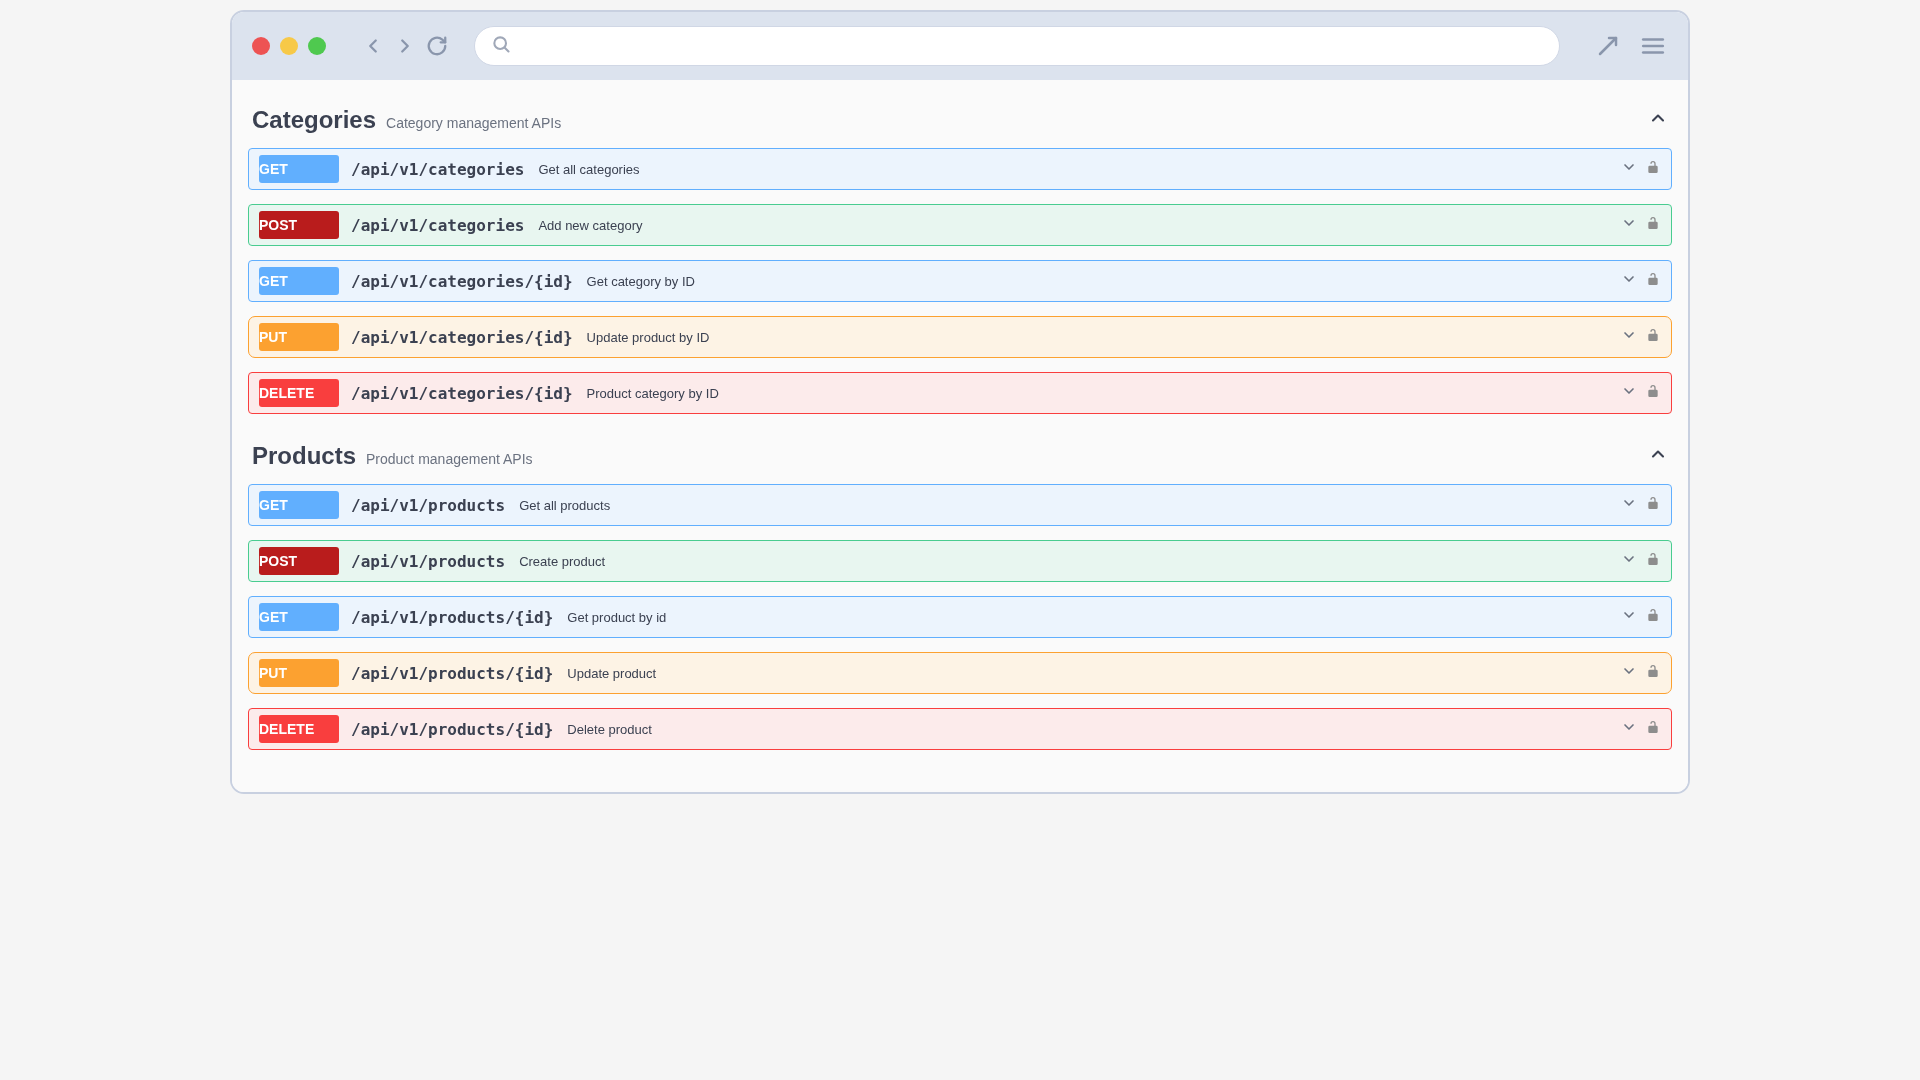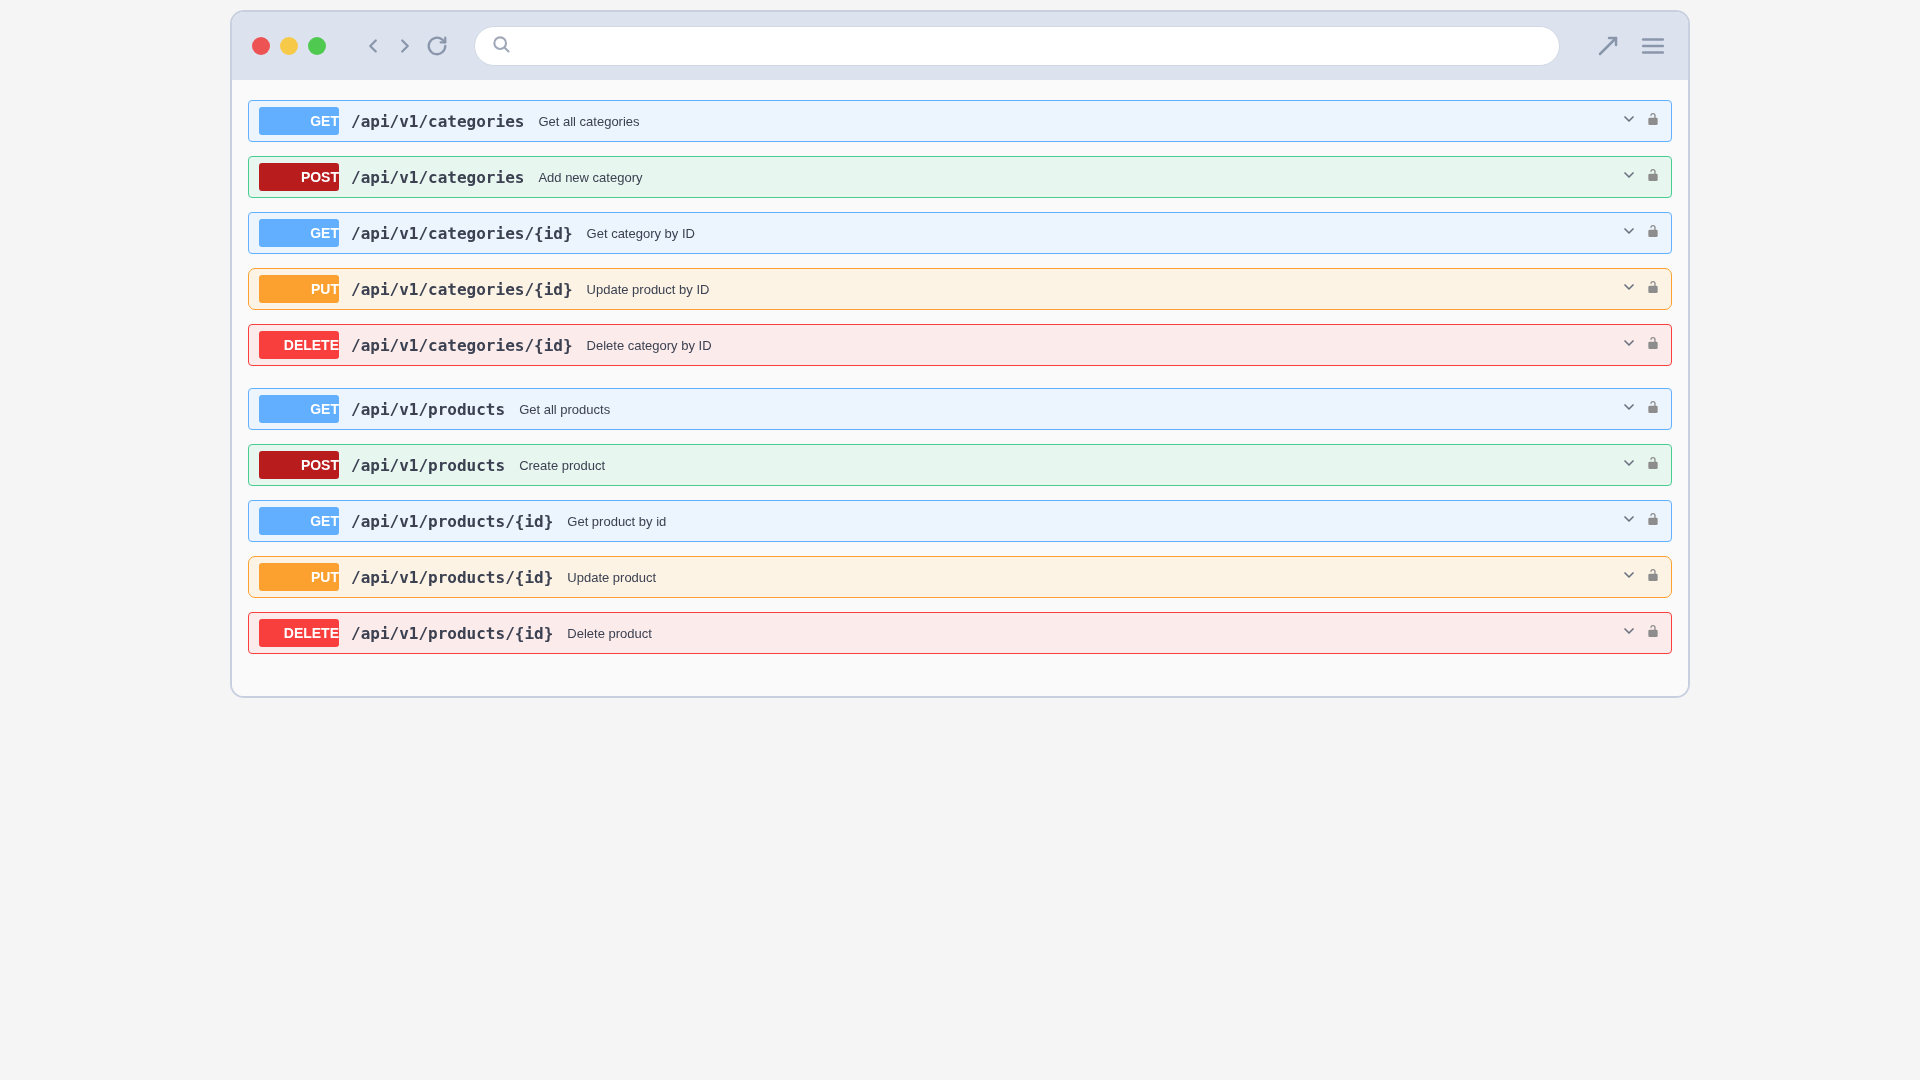--- a/index.html
+++ b/index.html
@@ -111,21 +111,21 @@
       padding: 6px 10px;
       gap: 12px;
       cursor: pointer;
     }
     .opblock-get { background: #ecf4fd; border-color: #61affe; }
     .opblock-post { background: #e8f6f0; border-color: #49cc90; }
     .opblock-put { background: #fdf3e5; border-color: #fca130; border-radius: 7px; }
     .opblock-delete { background: #fcebeb; border-color: #f93e3e; }
     .method-badge {
       min-width: 80px;
-      text-align: right;
+      text-align: left;
       padding: 6px 0;
       border-radius: 3px;
       font-size: 14px;
       font-weight: 700;
       color: #fff;
       font-family: sans-serif;
     }
     .mb-get { background: #61affe; }
     .mb-post { background: #b91c1c; }
     .mb-put { background: #fca130; }
@@ -200,20 +200,29 @@
             <line x1="3" y1="12" x2="21" y2="12"></line>
             <line x1="3" y1="18" x2="21" y2="18"></line>
           </svg>
       </span>
     </div>
   </div>
 
   <div class="content">
 
     <div class="tag-section">
+      <div class="tag-header">
+        <span class="tag-name">Categories</span>
+        <span class="tag-desc">Category management APIs</span>
+        <span class="tag-toggle">
+          <svg width="20" height="20" viewBox="0 0 24 24" fill="none" stroke="currentColor" stroke-width="2.5" stroke-linecap="round" stroke-linejoin="round">
+              <polyline points="18 15 12 9 6 15"></polyline>
+            </svg>
+        </span>
+      </div>
       <div class="operations">
         <div class="opblock opblock-get">
           <span class="method-badge mb-get">GET</span>
           <span class="op-path">/api/v1/categories</span>
           <span class="op-summary">Get all categories</span>
           <span class="op-right">
             <span class="chevron-down-small"><svg viewBox="0 0 24 24" fill="none" stroke="currentColor" stroke-width="2.5" stroke-linecap="round" stroke-linejoin="round">
                   <polyline points="6 9 12 15 18 9"></polyline>
                 </svg></span>
             <span class="lock-icon"><svg viewBox="0 0 24 24">
@@ -256,34 +265,43 @@
                   <polyline points="6 9 12 15 18 9"></polyline>
                 </svg></span>
             <span class="lock-icon"><svg viewBox="0 0 24 24">
                   <path d="M17 10h-1V7a4 4 0 0 0-8 0h2a2 2 0 0 1 4 0v3H7a2 2 0 0 0-2 2v7a2 2 0 0 0 2 2h10a2 2 0 0 0 2-2v-7a2 2 0 0 0-2-2z"></path>
                 </svg></span>
           </span>
         </div>
         <div class="opblock opblock-delete">
           <span class="method-badge mb-delete">DELETE</span>
           <span class="op-path">/api/v1/categories/{id}</span>
-          <span class="op-summary">Delete category by ID</span>
+          <span class="op-summary">Product category by ID</span>
           <span class="op-right">
             <span class="chevron-down-small"><svg viewBox="0 0 24 24" fill="none" stroke="currentColor" stroke-width="2.5" stroke-linecap="round" stroke-linejoin="round">
                   <polyline points="6 9 12 15 18 9"></polyline>
                 </svg></span>
             <span class="lock-icon"><svg viewBox="0 0 24 24">
                   <path d="M17 10h-1V7a4 4 0 0 0-8 0h2a2 2 0 0 1 4 0v3H7a2 2 0 0 0-2 2v7a2 2 0 0 0 2 2h10a2 2 0 0 0 2-2v-7a2 2 0 0 0-2-2z"></path>
                 </svg></span>
           </span>
         </div>
       </div>
     </div>
 
     <div class="tag-section">
+      <div class="tag-header">
+        <span class="tag-name">Products</span>
+        <span class="tag-desc">Product management APIs</span>
+        <span class="tag-toggle">
+          <svg width="20" height="20" viewBox="0 0 24 24" fill="none" stroke="currentColor" stroke-width="2.5" stroke-linecap="round" stroke-linejoin="round">
+              <polyline points="18 15 12 9 6 15"></polyline>
+            </svg>
+        </span>
+      </div>
       <div class="operations">
         <div class="opblock opblock-get">
           <span class="method-badge mb-get">GET</span>
           <span class="op-path">/api/v1/products</span>
           <span class="op-summary">Get all products</span>
           <span class="op-right">
             <span class="chevron-down-small"><svg viewBox="0 0 24 24" fill="none" stroke="currentColor" stroke-width="2.5" stroke-linecap="round" stroke-linejoin="round">
                   <polyline points="6 9 12 15 18 9"></polyline>
                 </svg></span>
             <span class="lock-icon"><svg viewBox="0 0 24 24">

